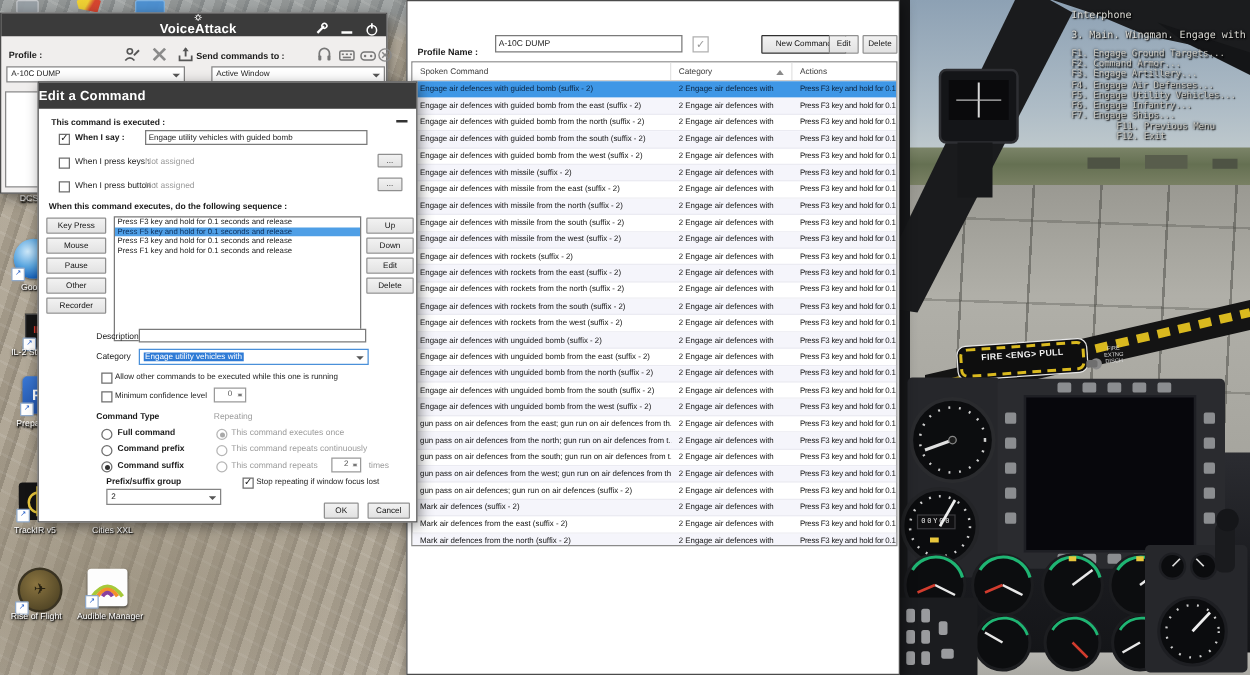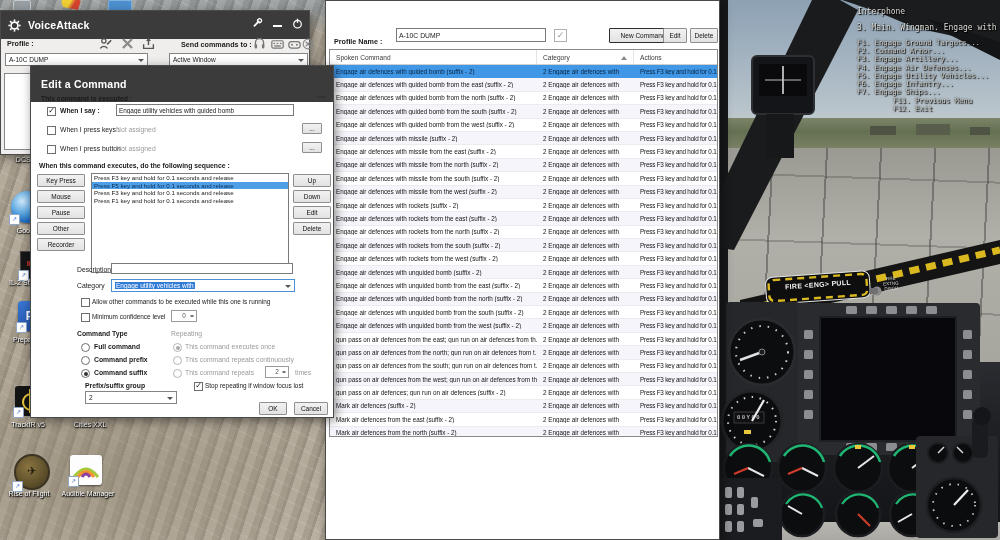--- a/index.html
+++ b/index.html
@@ -58,28 +58,28 @@
   .field{position:absolute;background:#fff;border:1px solid #7a7a7a;box-sizing:border-box;
     font-size:6.4px;color:#222;padding:0 2px;font-family:"Liberation Sans",sans-serif;}
   .spin{position:absolute;background:#fff;border:1px solid #9a9a9a;box-sizing:border-box;
     font-size:6.4px;color:#555;text-align:center;line-height:10px;}
   .spin:after{content:"";position:absolute;right:2px;top:2px;border:2.5px solid transparent;border-bottom-color:#777;}
   .spin:before{content:"";position:absolute;right:2px;bottom:2px;border:2.5px solid transparent;border-top-color:#777;}
   .tinysvg{display:block;}
 
   
   #va{left:0;top:10px;width:310px;height:145px;background:#f0eeed;}
-  #va .titlebar{height:28px;}
+  #va .titlebar{height:18px;flex-direction:column;}
   #va-gear{margin-left:7px;}
   #va .t{margin-left:7px;}
   #va .tb-right{position:absolute;right:6px;top:0;height:24px;display:flex;align-items:center;gap:10px;}
 
   
   #cmd{left:30px;top:65px;width:304px;height:353px;z-index:40;}
-  #cmd .titlebar{height:36px;padding-left:10px;}
+  #cmd .titlebar{height:21px;padding-left:0;}
   .colbtns{position:absolute;display:flex;flex-direction:column;gap:3px;}
   .colbtns .btn{position:static;width:48px;height:13px;}
   #cmd-rightbtns .btn{width:38px;}
   #seq-list{position:absolute;left:60px;top:107px;width:198px;height:100px;background:#fff;
     border:1px solid #7a7a7a;overflow:hidden;box-sizing:border-box;}
   .seqitem{font-size:6.2px;line-height:7.6px;color:#1a1a1a;padding-left:2px;white-space:nowrap;}
   .seqitem.sel{background:#4f9fe6;color:#0a2c57;}
   .hl-combo{border-color:#4a90d9;}
   .hl-combo span{background:#2f7bd6;color:#fff;padding:0 1px;}
 
@@ -378,21 +378,21 @@
     </svg>
     <svg style="position:absolute;left:121px;top:27px;" width="11" height="11" viewBox="0 0 12 12">
       <line x1="1" y1="1" x2="11" y2="11" stroke="#8a8a8a" stroke-width="2.4"></line>
         <line x1="11" y1="1" x2="1" y2="11" stroke="#8a8a8a" stroke-width="2.4"></line>
     </svg>
     <svg style="position:absolute;left:141px;top:26px;" width="13" height="13" viewBox="0 0 16 16">
       <path d="M2,9 L2,14 L14,14 L14,9" fill="none" stroke="#555" stroke-width="1.7"></path>
       <line x1="8" y1="2" x2="8" y2="10" stroke="#555" stroke-width="1.8"></line>
         <polygon points="8,1 11,5 5,5" fill="#555"></polygon>
     </svg>
-    <span class="lbl b" style="left:180px;top:29px;font-size:7.2px;">Send commands to :</span>
+    <span class="lbl b" style="left:156px;top:29px;font-size:7.2px;">Send commands to :</span>
     <svg style="position:absolute;left:252px;top:26px;" width="13" height="13" viewBox="0 0 16 16">
       <path d="M3,10 L3,7 A5,5 0 0 1 13,7 L13,10" fill="none" stroke="#777" stroke-width="1.7"></path>
       <rect x="2" y="9" width="3" height="5" rx="1" fill="#777"></rect>
         <rect x="11" y="9" width="3" height="5" rx="1" fill="#777"></rect>
     </svg>
     <svg style="position:absolute;left:270px;top:27px;" width="13" height="12" viewBox="0 0 16 14">
       <rect x="1" y="3" width="14" height="9" rx="1.5" fill="none" stroke="#777" stroke-width="1.5"></rect>
       <g fill="#777">
           <rect x="3" y="5.5" width="2" height="1.6"></rect>
           <rect x="7" y="5.5" width="2" height="1.6"></rect>

